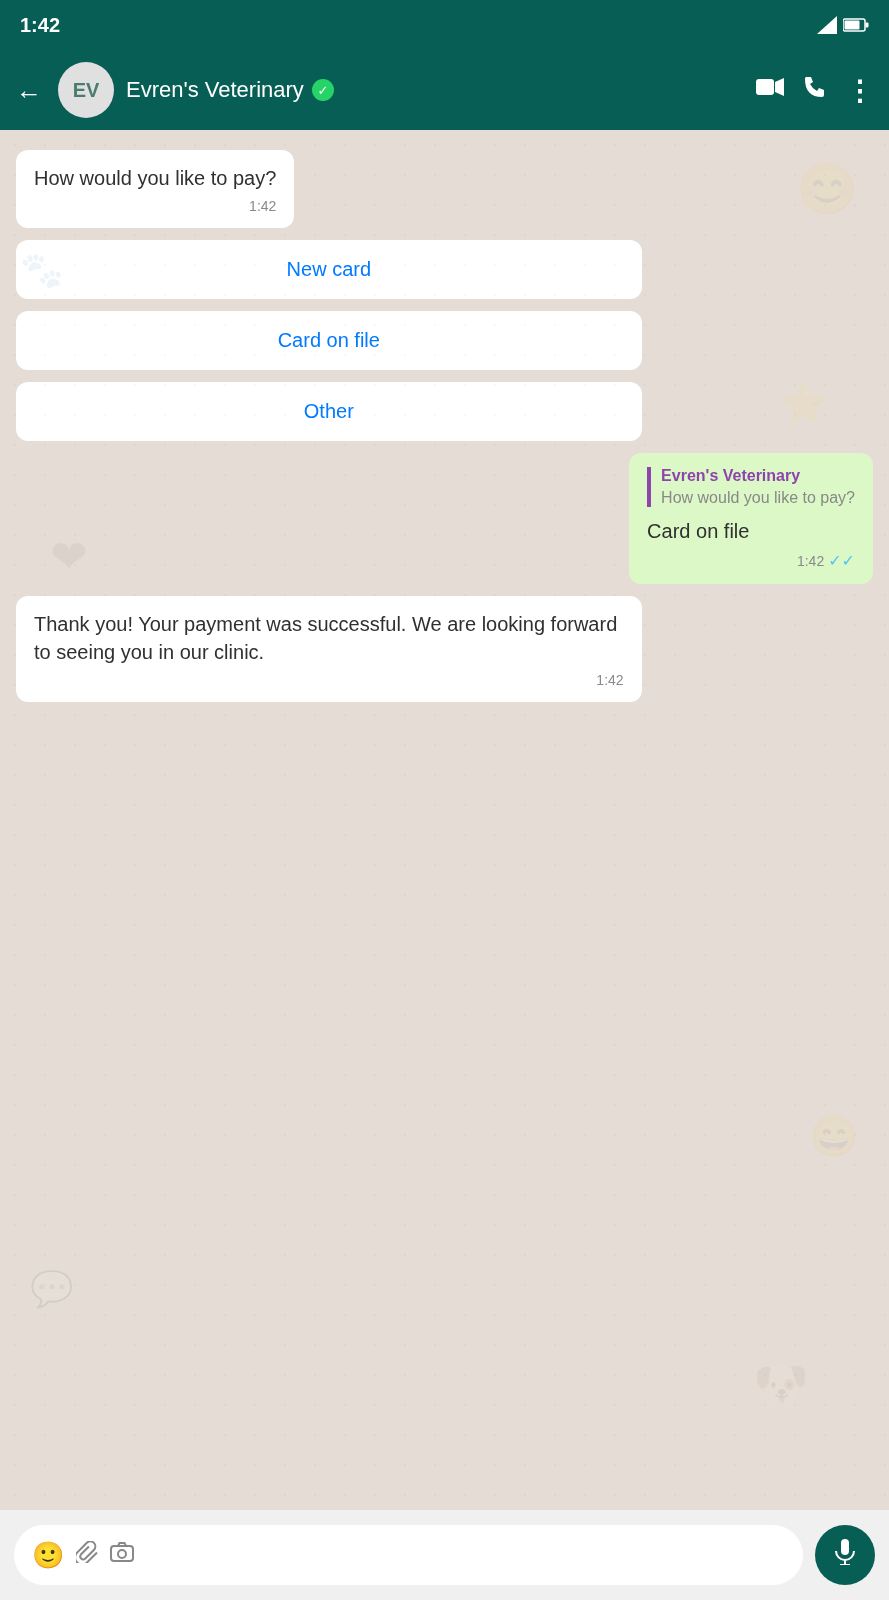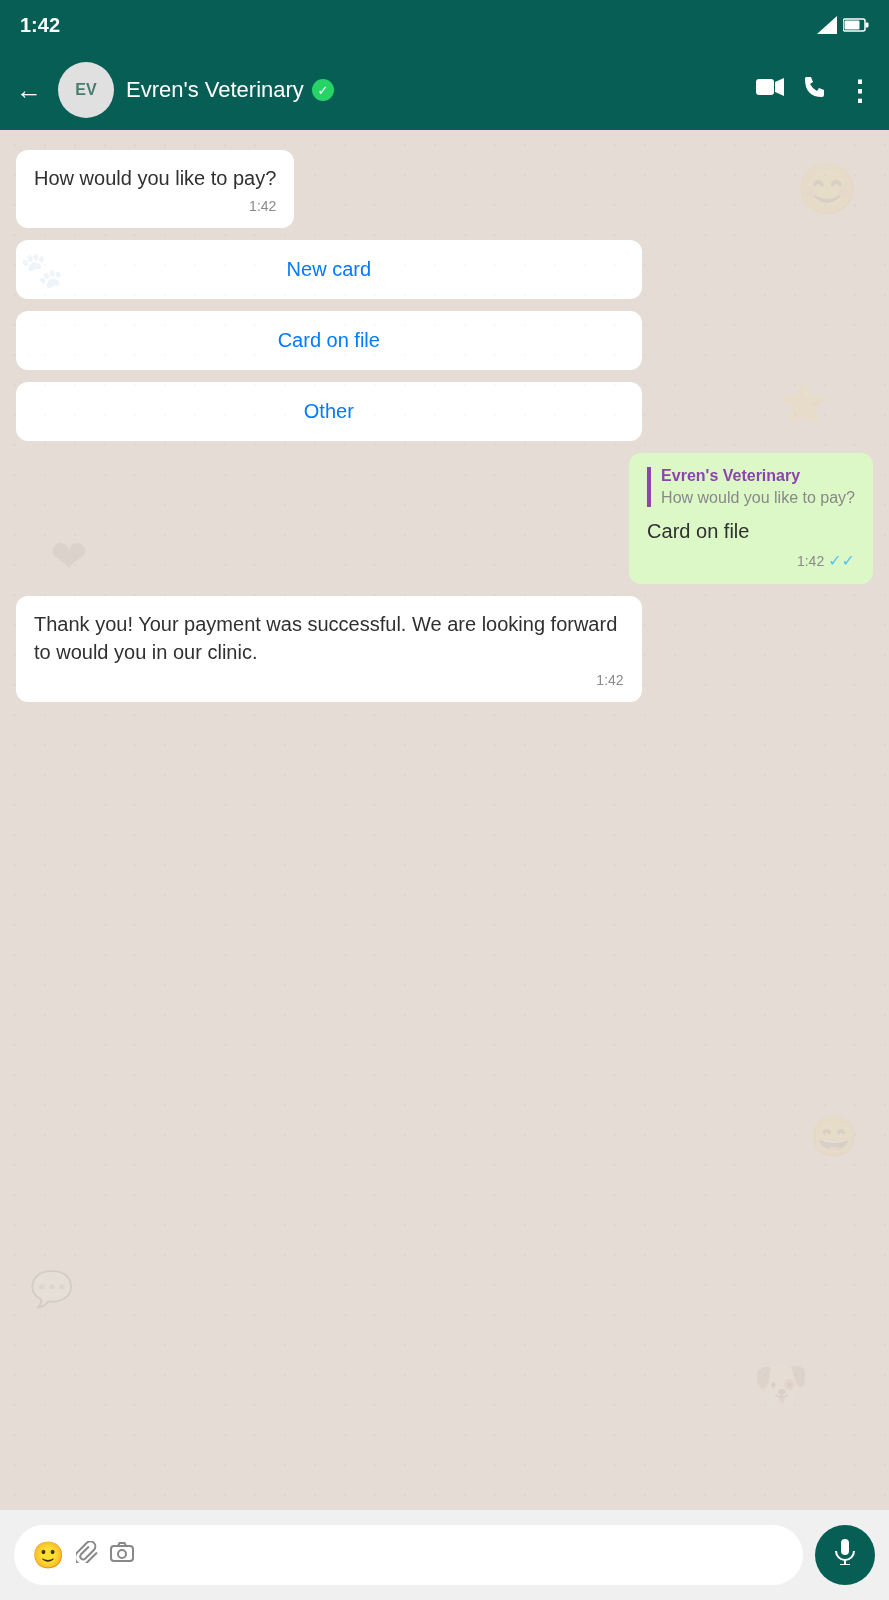--- a/index.html
+++ b/index.html
@@ -50,21 +50,21 @@
       margin-right: 4px;
     }
     .avatar {
       width: 56px;
       height: 56px;
       border-radius: 50%;
       background: #e0e0e0;
       display: flex;
       align-items: center;
       justify-content: center;
-      font-size: 16px;
+      font-size: 20px;
       font-weight: 600;
       color: #4a7c6f;
       flex-shrink: 0;
     }
     .contact-info {
       flex: 1;
       display: flex;
       flex-direction: column;
     }
     .contact-name-row {
@@ -364,21 +364,21 @@
       <div class="quote-text">How would you like to pay?</div>
     </div>
     <span class="msg-text">Card on file</span>
     <div class="outgoing-meta">
       <span class="outgoing-time">1:42</span>
       <span class="double-check">✓✓</span>
     </div>
   </div>
 
   <div class="msg-incoming" style="max-width: 73%;">
-    <span class="msg-text">Thank you! Your payment was successful. We are looking forward to would you in our clinic.</span>
+    <span class="msg-text">Thank you! Your payment was successful. We are looking forward to seeing you in our clinic.</span>
     <div class="msg-time">1:42</div>
   </div>
 
 </div>
 
 <div class="input-bar">
   <div class="input-wrapper">
     <span class="emoji-icon">🙂</span>
     <span class="attach-icon">
       <svg width="22" height="22" viewBox="0 0 22 22" fill="none" stroke="#888" stroke-width="2">

